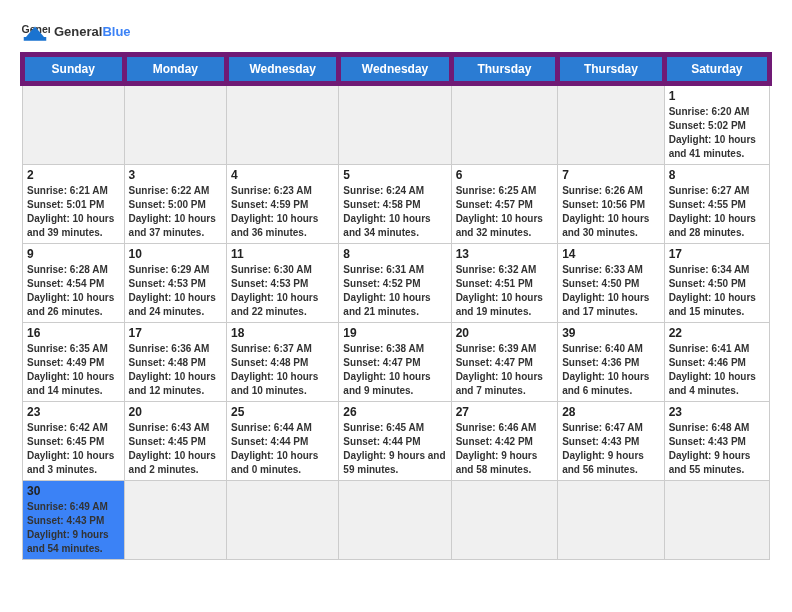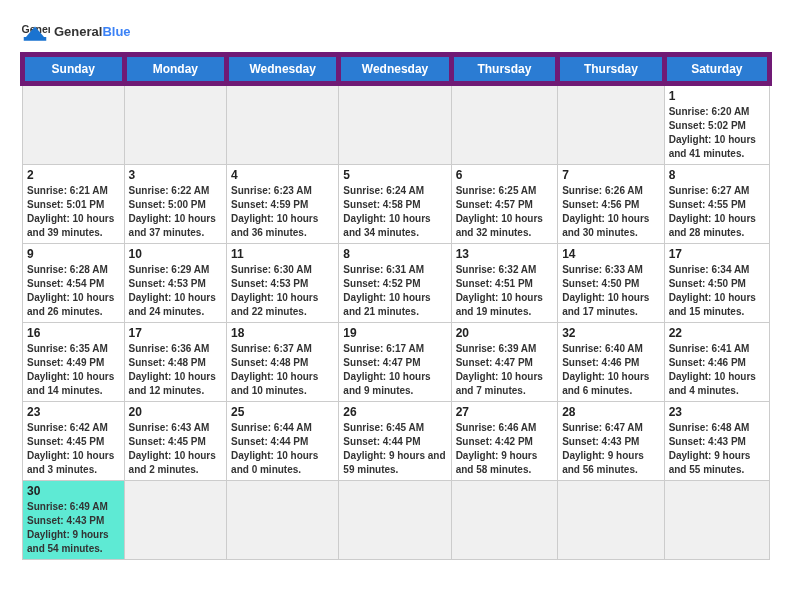--- a/index.html
+++ b/index.html
@@ -75,21 +75,21 @@
       display: block;
       margin-bottom: 2px;
     }
     .day-info {
       font-size: 10px;
       line-height: 1.4;
       color: #333;
       font-weight: bold;
     }
     .last-row td {
-      background: #5eead4;
+      background: #3b82f6;
     }
   </style>
 </head>
 <body>
 
 <div class="page">
   <div class="header">
     <div class="logo">
       <svg class="logo-icon" viewBox="0 0 40 40">
         <text x="2" y="22" font-size="14" font-weight="bold" fill="#333">General</text>
@@ -162,21 +162,21 @@
           </td>
           <td>
             <span class="day-number">6</span>
             <div class="day-info">Sunrise: 6:25 AM
 Sunset: 4:57 PM
 Daylight: 10 hours and 32 minutes.</div>
           </td>
           <td>
             <span class="day-number">7</span>
             <div class="day-info">Sunrise: 6:26 AM
-Sunset: 4:56 PM
+Sunset: 10:56 PM
 Daylight: 10 hours and 30 minutes.</div>
           </td>
           <td>
             <span class="day-number">8</span>
             <div class="day-info">Sunrise: 6:27 AM
 Sunset: 4:55 PM
 Daylight: 10 hours and 28 minutes.</div>
           </td>
         </tr>
         <tr>
@@ -237,48 +237,48 @@
 Daylight: 10 hours and 12 minutes.</div>
           </td>
           <td>
             <span class="day-number">18</span>
             <div class="day-info">Sunrise: 6:37 AM
 Sunset: 4:48 PM
 Daylight: 10 hours and 10 minutes.</div>
           </td>
           <td>
             <span class="day-number">19</span>
-            <div class="day-info">Sunrise: 6:17 AM
+            <div class="day-info">Sunrise: 6:38 AM
 Sunset: 4:47 PM
 Daylight: 10 hours and 9 minutes.</div>
           </td>
           <td>
             <span class="day-number">20</span>
             <div class="day-info">Sunrise: 6:39 AM
 Sunset: 4:47 PM
 Daylight: 10 hours and 7 minutes.</div>
           </td>
           <td>
-            <span class="day-number">32</span>
+            <span class="day-number">39</span>
             <div class="day-info">Sunrise: 6:40 AM
-Sunset: 4:46 PM
+Sunset: 4:36 PM
 Daylight: 10 hours and 6 minutes.</div>
           </td>
           <td>
             <span class="day-number">22</span>
             <div class="day-info">Sunrise: 6:41 AM
 Sunset: 4:46 PM
 Daylight: 10 hours and 4 minutes.</div>
           </td>
         </tr>
         <tr>
           <td>
             <span class="day-number">23</span>
             <div class="day-info">Sunrise: 6:42 AM
-Sunset: 4:45 PM
+Sunset: 6:45 PM
 Daylight: 10 hours and 3 minutes.</div>
           </td>
           <td>
             <span class="day-number">20</span>
             <div class="day-info">Sunrise: 6:43 AM
 Sunset: 4:45 PM
 Daylight: 10 hours and 2 minutes.</div>
           </td>
           <td>
             <span class="day-number">25</span>

